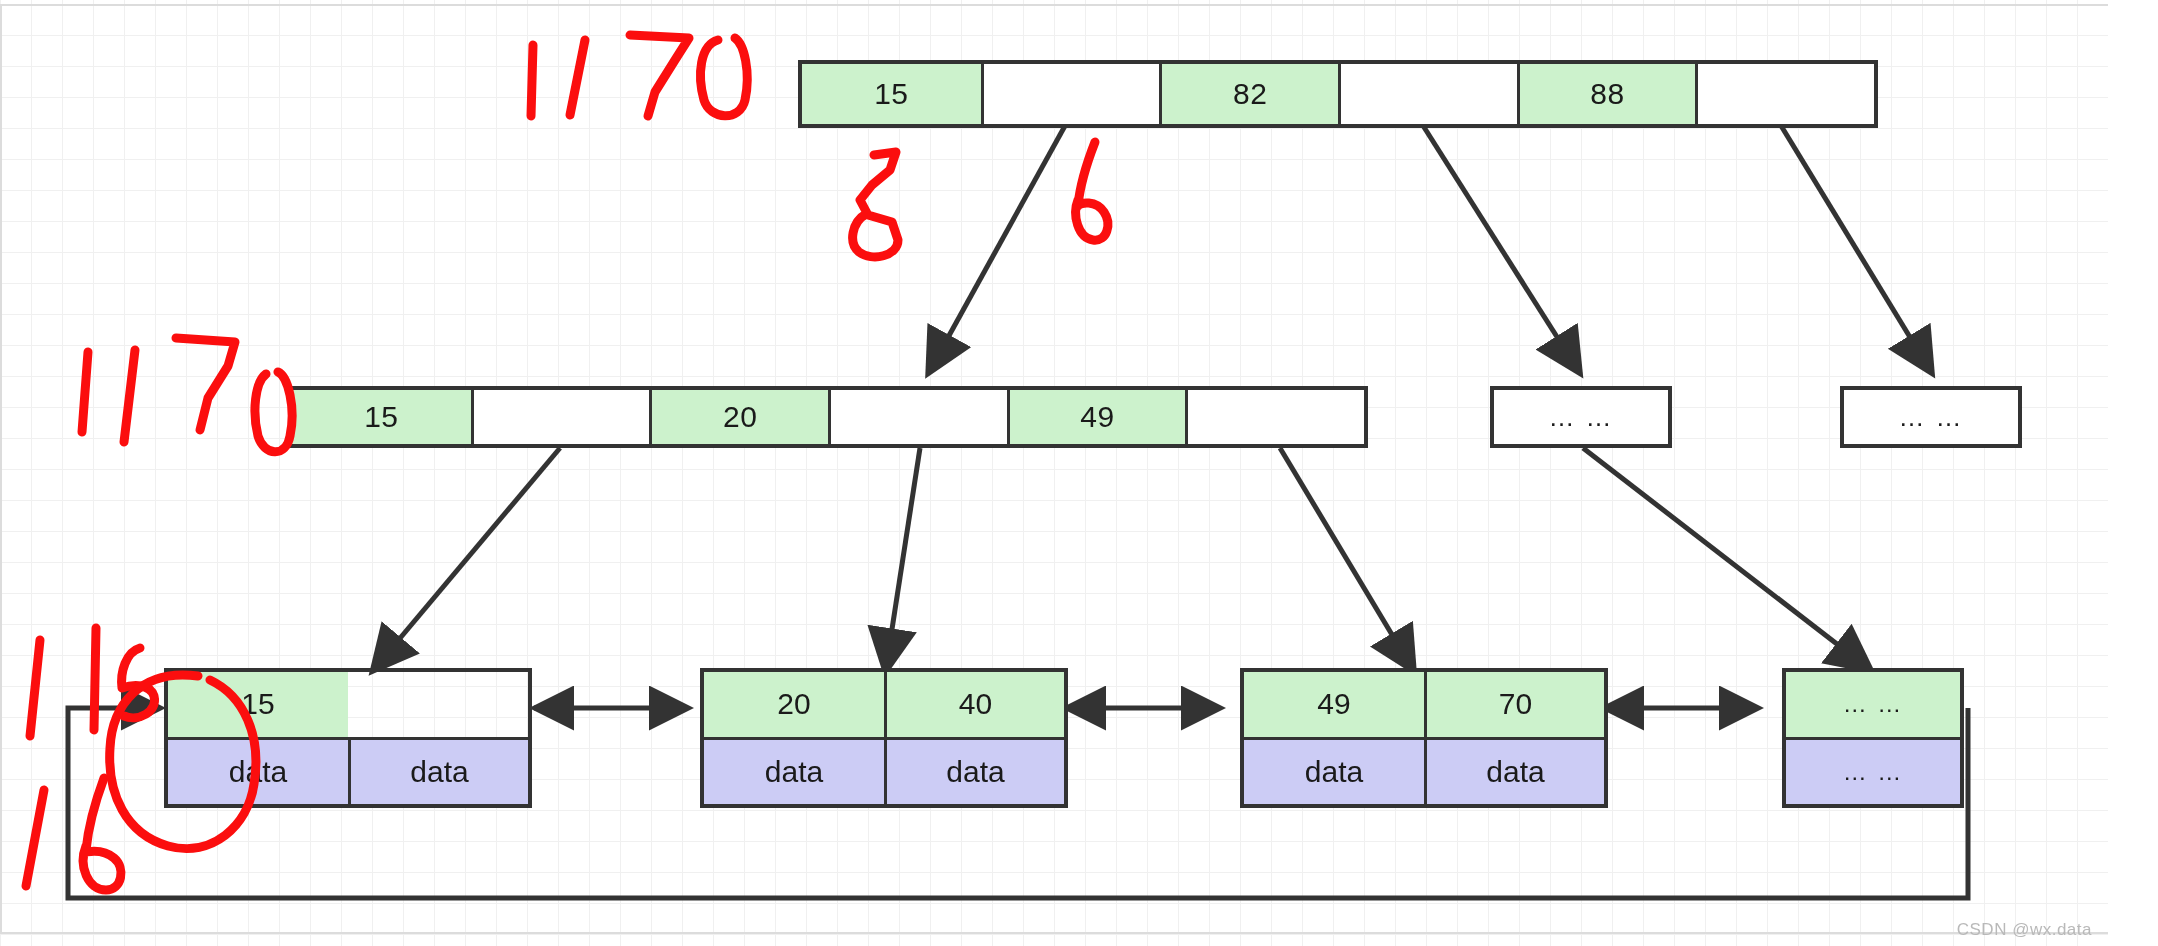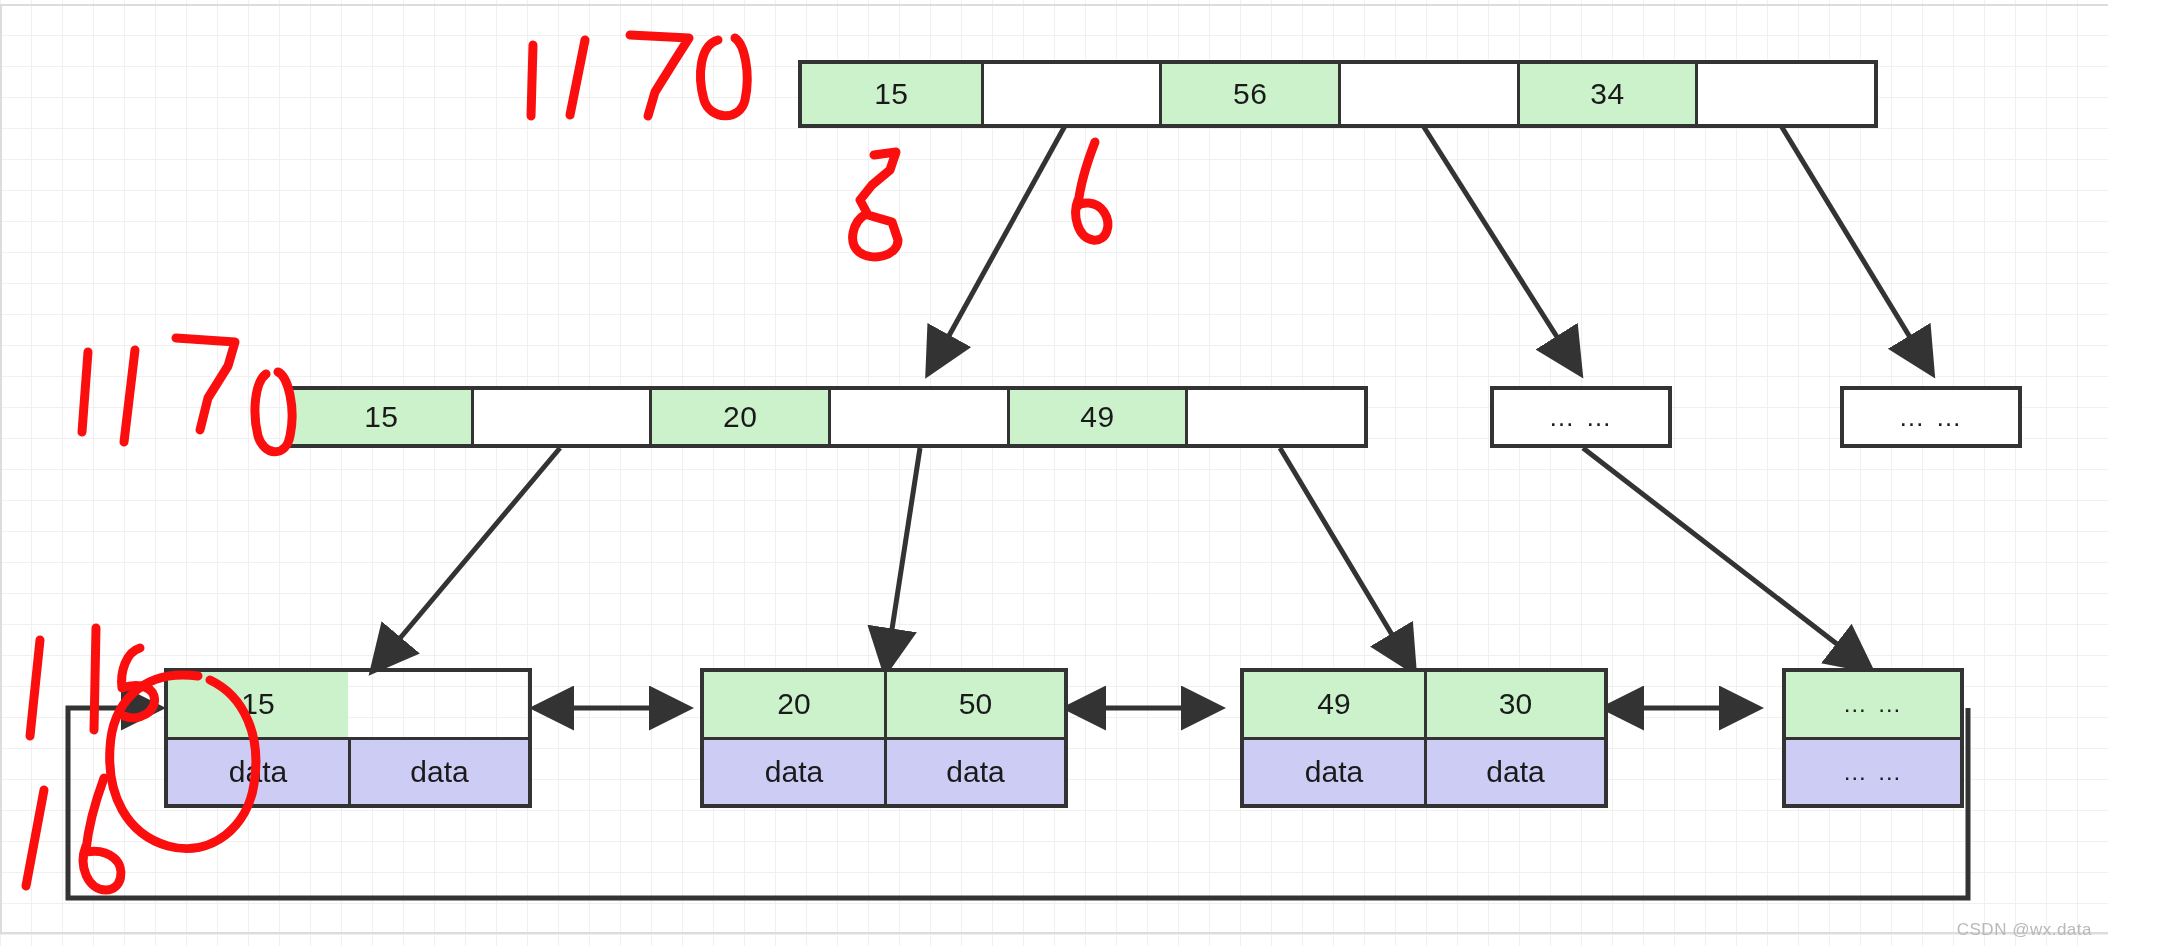--- a/index.html
+++ b/index.html
@@ -137,23 +137,23 @@
       <path d="M1066,708 L1216,708" marker-start="url(#ahS)" marker-end="url(#ahL)"></path>
       <path d="M1604,708 L1754,708" marker-start="url(#ahS)" marker-end="url(#ahL)"></path>
 
       <path d="M1968,708 L1968,898 L68,898 L68,708 L156,708" marker-end="url(#ahL)"></path>
     </g>
   </svg>
 
   <div class="node" style="left:798px; top:60px; width:1080px; height:68px;">
     <div class="cell key" style="width:180px">15</div>
     <div class="cell ptr" style="width:180px"></div>
-    <div class="cell key" style="width:180px">56</div>
-    <div class="cell ptr" style="width:180px"></div>
-    <div class="cell key" style="width:180px">34</div>
+    <div class="cell key" style="width:180px">82</div>
+    <div class="cell ptr" style="width:180px"></div>
+    <div class="cell key" style="width:180px">88</div>
     <div class="cell ptr" style="width:180px"></div>
   </div>
 
   <div class="node" style="left:288px; top:386px; width:1080px; height:62px;">
     <div class="cell key" style="width:180px">15</div>
     <div class="cell ptr" style="width:180px"></div>
     <div class="cell key" style="width:180px">20</div>
     <div class="cell ptr" style="width:180px"></div>
     <div class="cell key" style="width:180px">49</div>
     <div class="cell ptr" style="width:180px"></div>
@@ -173,32 +173,32 @@
     </div>
     <div class="leaf-row datas">
       <div class="leaf-cell" style="width:50%">data</div>
       <div class="leaf-cell" style="width:50%">data</div>
     </div>
   </div>
 
   <div class="leaf" style="left:700px; top:668px; width:368px; height:140px;">
     <div class="leaf-row keys">
       <div class="leaf-cell" style="width:50%">20</div>
-      <div class="leaf-cell" style="width:50%">50</div>
+      <div class="leaf-cell" style="width:50%">40</div>
     </div>
     <div class="leaf-row datas">
       <div class="leaf-cell" style="width:50%">data</div>
       <div class="leaf-cell" style="width:50%">data</div>
     </div>
   </div>
 
   <div class="leaf" style="left:1240px; top:668px; width:368px; height:140px;">
     <div class="leaf-row keys">
       <div class="leaf-cell" style="width:50%">49</div>
-      <div class="leaf-cell" style="width:50%">30</div>
+      <div class="leaf-cell" style="width:50%">70</div>
     </div>
     <div class="leaf-row datas">
       <div class="leaf-cell" style="width:50%">data</div>
       <div class="leaf-cell" style="width:50%">data</div>
     </div>
   </div>
 
   <div class="leaf" style="left:1782px; top:668px; width:182px; height:140px;">
     <div class="leaf-row keys">
       <div class="leaf-cell dots" style="width:100%">… …</div>

